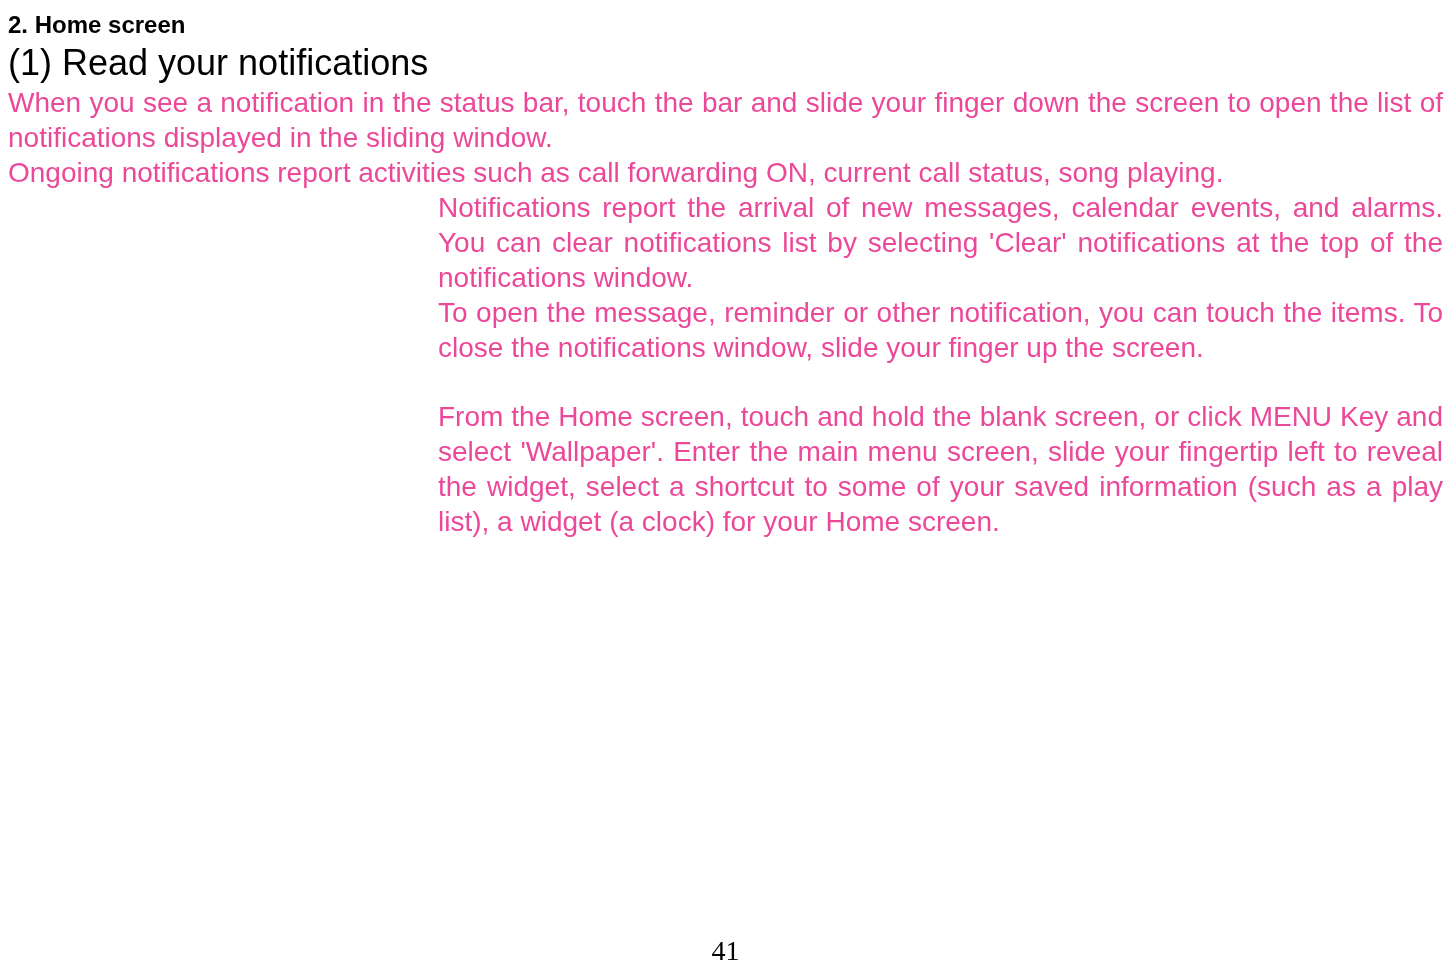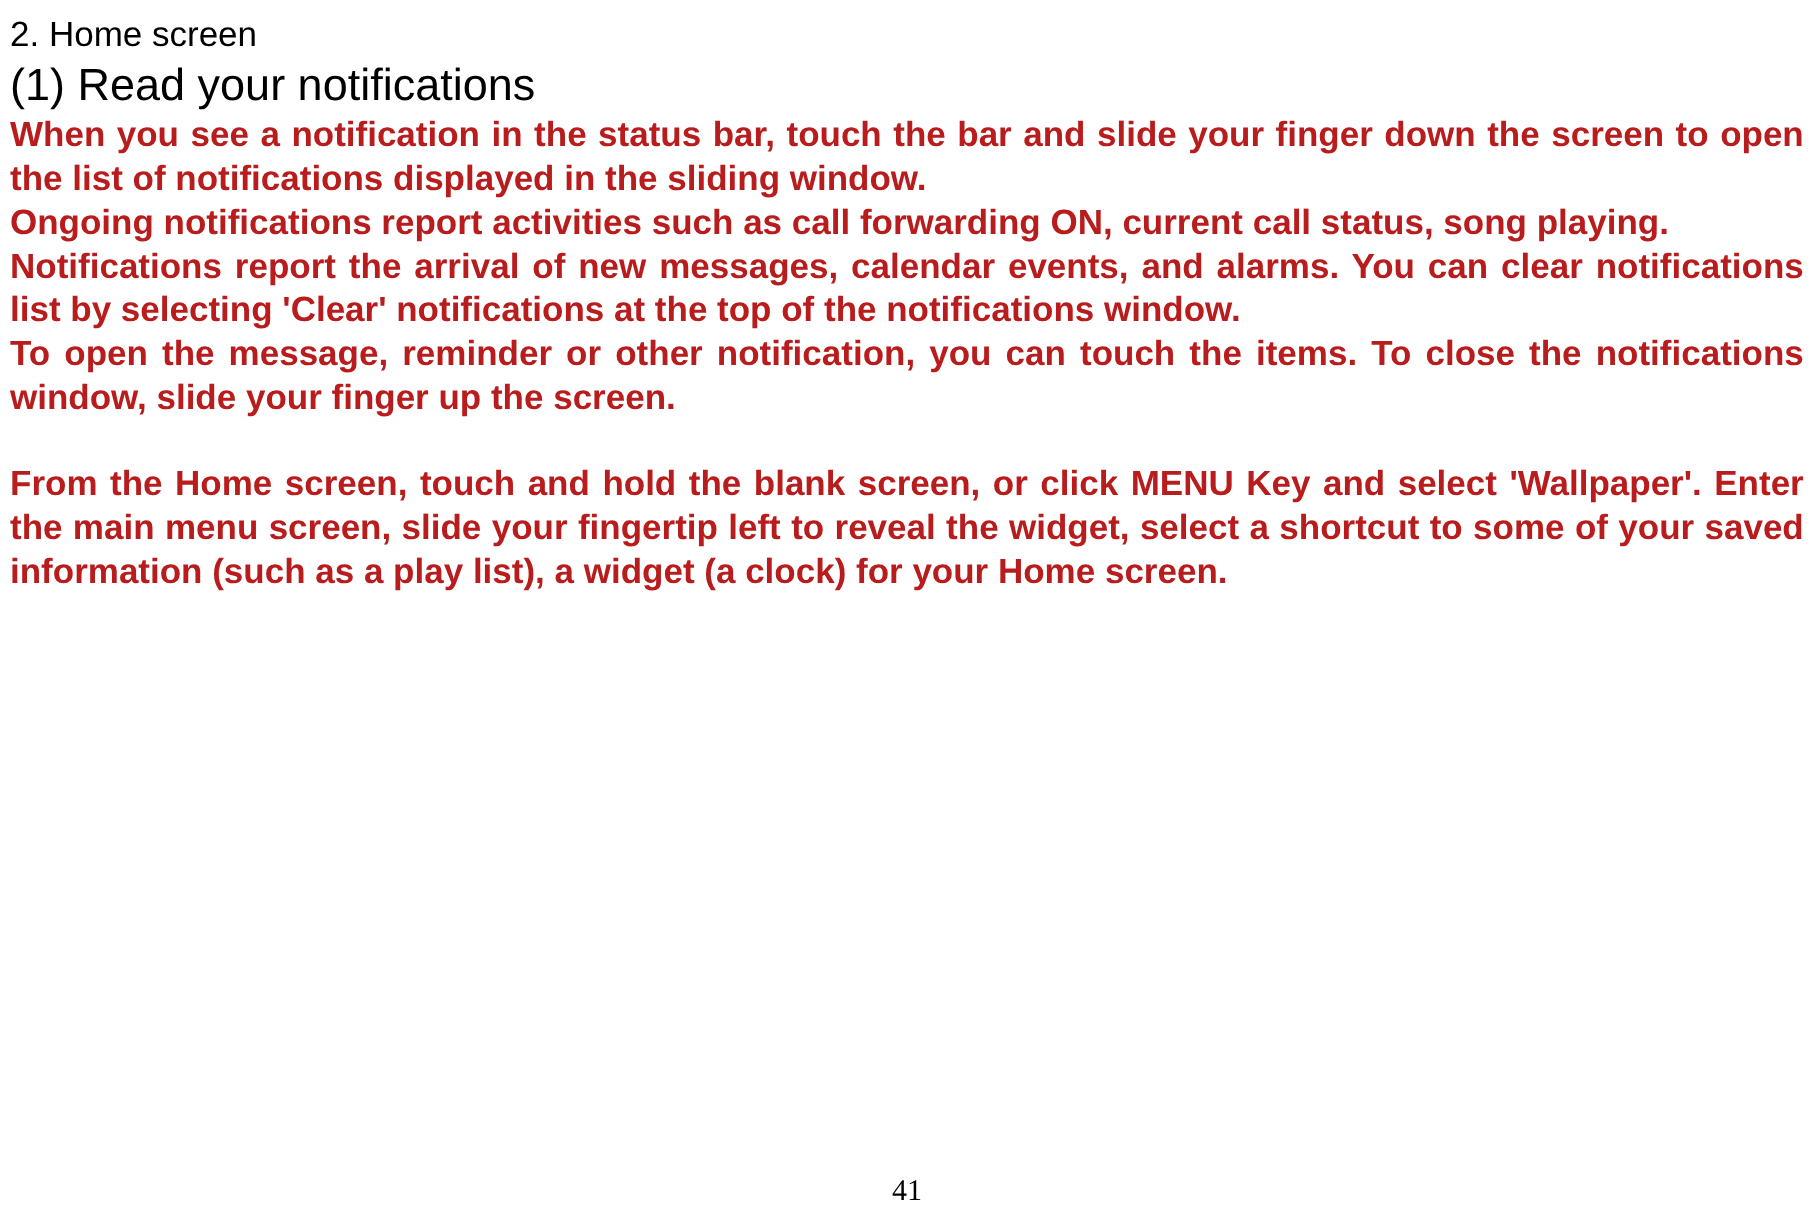--- a/index.html
+++ b/index.html
@@ -9,58 +9,58 @@
     }
     body {
       font-family: Arial, Helvetica, sans-serif;
       background: #ffffff;
       width: 1451px;
       height: 977px;
       position: relative;
       padding: 10px 8px;
     }
     .heading {
-      font-weight: normal;
-      font-size: 28px;
+      font-weight: bold;
+      font-size: 24px;
       line-height: 1.25;
       color: #000;
       text-align: left;
     }
     .subheading {
       font-size: 36px;
       line-height: 1.25;
       color: #000;
       text-align: left;
     }
     .paragraph {
       font-size: 28px;
       line-height: 1.25;
-      color: #b91c1c;
+      color: #ec4899;
       text-align: justify;
       text-justify: inter-word;
-      font-weight: bold;
     }
     .paragraph-left {
       font-size: 28px;
       line-height: 1.25;
       color: #000;
       text-align: left;
     }
     .indented-block {
+      margin-left: 430px;
     }
     .blank-line {
       height: 34px;
     }
     .page-number {
       position: absolute;
       bottom: 10px;
       left: 0;
       right: 0;
       text-align: center;
-      font-size: 24px;
+      font-size: 28px;
       font-family: "Times New Roman", Times, serif;
       color: #000;
     }
   </style>
 </head>
 <body>
 
 <div class="heading">2. Home screen</div>
 <div class="subheading">(1) Read your notifications</div>
 <div class="paragraph">When you see a notification in the status bar, touch the bar and slide your finger down the screen to open the list of notifications displayed in the sliding window.</div>

